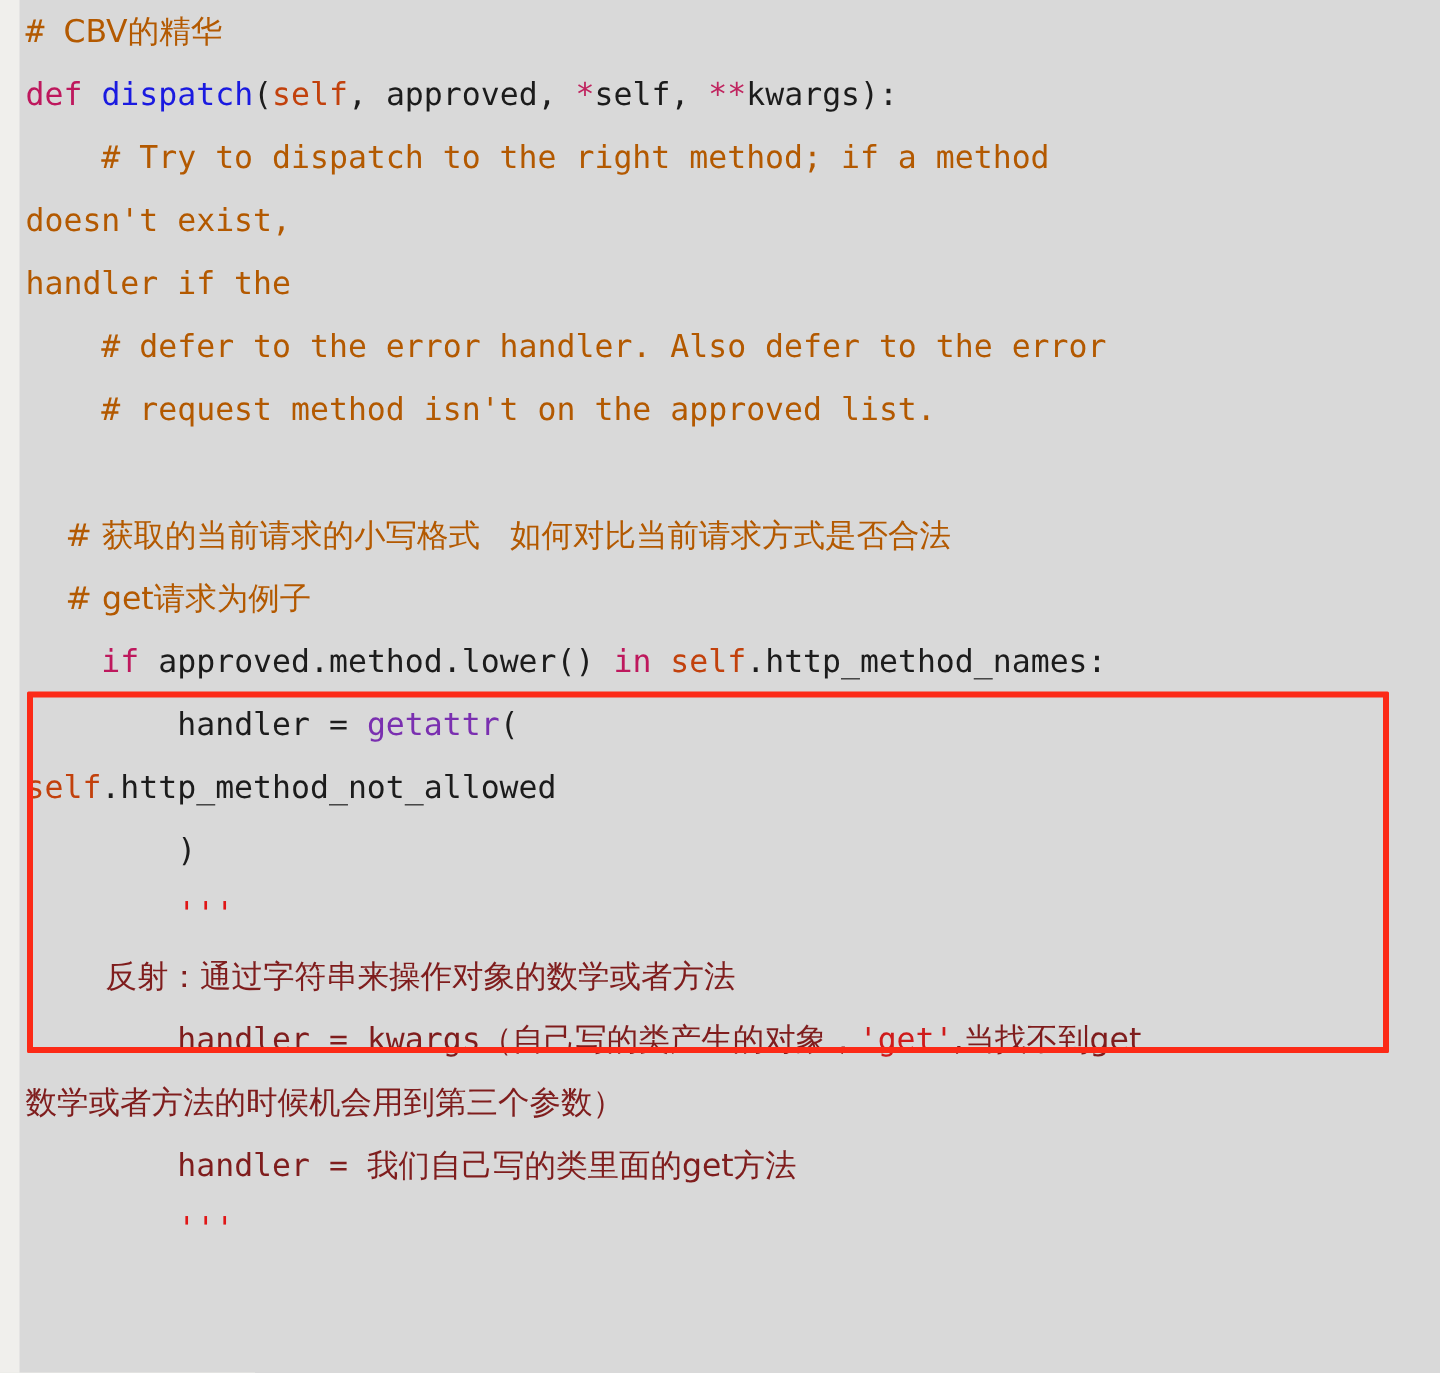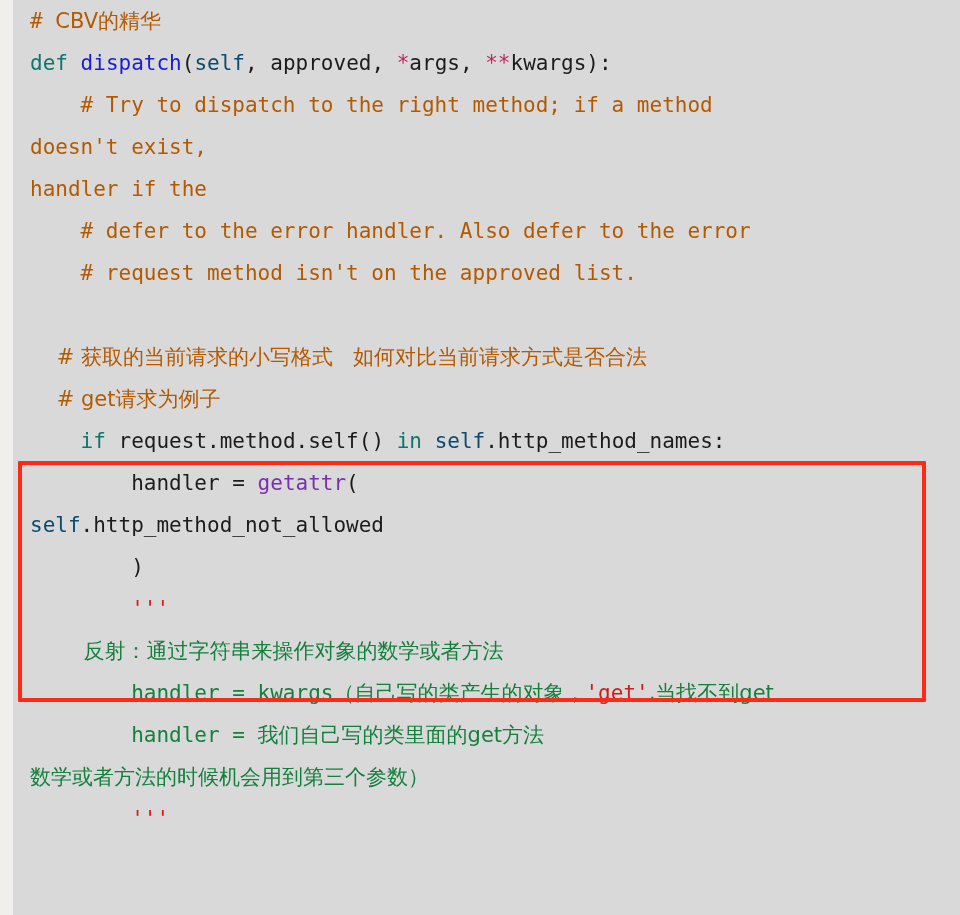--- a/index.html
+++ b/index.html
@@ -33,34 +33,34 @@
     padding: 0;
   }
 
   .code-line {
     font-family: "DejaVu Sans Mono", "Liberation Mono", monospace;
     font-size: 21px;
     line-height: 42px;
     height: 42px;
     white-space: pre;
     color: #1c1c1c;
-    padding-left: 17px;
+    padding-left: 4px;
     box-sizing: border-box;
   }
   .code-line.blank { color: transparent; }
 
   
   .t-comment  { color: #b35900; }
-  .t-keyword  { color: #0f766e; }
+  .t-keyword  { color: #be185d; }
   .t-def-name { color: #1a1ae0; }
-  .t-self     { color: #0c4a6e; }
+  .t-self     { color: #c2410c; }
   .t-star     { color: #c0245f; }
   .t-plain    { color: #1c1c1c; }
   .t-builtin  { color: #7a2fb0; }
-  .t-doc      { color: #15803d; }
+  .t-doc      { color: #7f1d1d; }
   .t-docstr   { color: #e01616; }
   .t-str      { color: #cf1b1b; }
 
   
   .cjk {
     font-family: "DejaVu Sans", "Liberation Sans", sans-serif;
   }
 
   
   #highlight-box {
@@ -77,51 +77,51 @@
 </style>
 </head>
 <body>
 
 <div id="code-viewer">
 
   <div id="code-surface">
 
     <div class="code-line"><span class="t-comment"># </span><span class="t-comment cjk">CBV的精华</span></div>
 
-    <div class="code-line"><span class="t-keyword">def</span><span class="t-plain"> </span><span class="t-def-name">dispatch</span><span class="t-plain">(</span><span class="t-self">self</span><span class="t-plain">, approved, </span><span class="t-star">*</span><span class="t-plain">args, </span><span class="t-star">**</span><span class="t-plain">kwargs):</span></div>
+    <div class="code-line"><span class="t-keyword">def</span><span class="t-plain"> </span><span class="t-def-name">dispatch</span><span class="t-plain">(</span><span class="t-self">self</span><span class="t-plain">, approved, </span><span class="t-star">*</span><span class="t-plain">self, </span><span class="t-star">**</span><span class="t-plain">kwargs):</span></div>
 
     <div class="code-line t-comment">    # Try to dispatch to the right method; if a method</div>
     <div class="code-line t-comment">doesn't exist,</div>
     <div class="code-line t-comment">handler if the</div>
     <div class="code-line t-comment">    # defer to the error handler. Also defer to the error</div>
     <div class="code-line t-comment">    # request method isn't on the approved list.</div>
 
     <div class="code-line blank"></div>
 
     <div class="code-line t-comment cjk">    # 获取的当前请求的小写格式   如何对比当前请求方式是否合法</div>
     <div class="code-line t-comment cjk">    # get请求为例子</div>
 
-    <div class="code-line"><span class="t-plain">    </span><span class="t-keyword">if</span><span class="t-plain"> request.method.self() </span><span class="t-keyword">in</span><span class="t-plain"> </span><span class="t-self">self</span><span class="t-plain">.http_method_names:</span></div>
+    <div class="code-line"><span class="t-plain">    </span><span class="t-keyword">if</span><span class="t-plain"> approved.method.lower() </span><span class="t-keyword">in</span><span class="t-plain"> </span><span class="t-self">self</span><span class="t-plain">.http_method_names:</span></div>
 
     <div class="code-line"><span class="t-plain">        </span><span class="t-plain">handler = </span><span class="t-builtin">getattr</span><span class="t-plain">(</span></div>
 
 
     <div class="code-line"><span class="t-self">self</span><span class="t-plain">.http_method_not_allowed</span></div>
 
     <div class="code-line t-plain">        )</div>
 
     <div class="code-line t-docstr">        '''</div>
 
     <div class="code-line t-doc cjk">        反射：通过字符串来操作对象的数学或者方法</div>
 
     <div class="code-line"><span class="t-doc">        </span><span class="t-doc">handler = kwargs</span><span class="t-doc cjk">（自己写的类产生的对象，</span><span class="t-str">'get'</span><span class="t-doc cjk">,当找不到get</span></div>
 
+    <div class="code-line t-doc cjk">数学或者方法的时候机会用到第三个参数）</div>
+
     <div class="code-line"><span class="t-doc">        </span><span class="t-doc">handler = </span><span class="t-doc cjk">我们自己写的类里面的get方法</span></div>
-
-    <div class="code-line t-doc cjk">数学或者方法的时候机会用到第三个参数）</div>
 
     <div class="code-line t-docstr">        '''</div>
 
   </div>
 
   <div id="highlight-box"></div>
 
 </div>
 
 </body></html>

